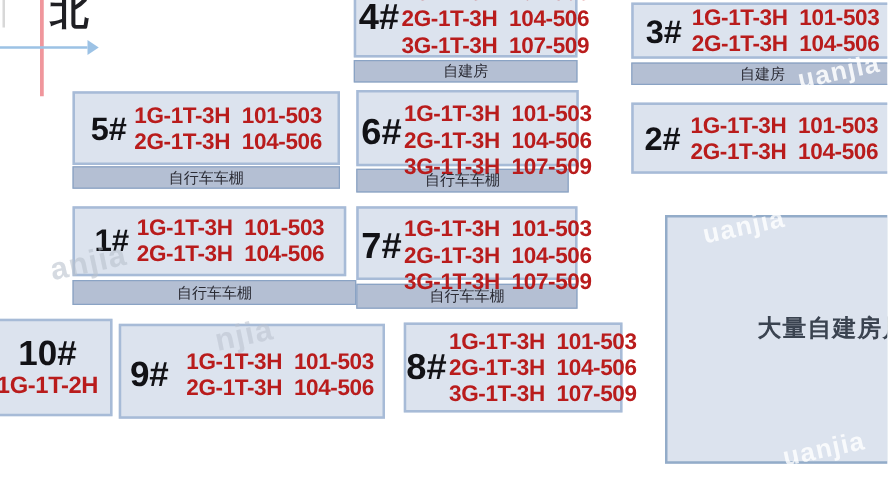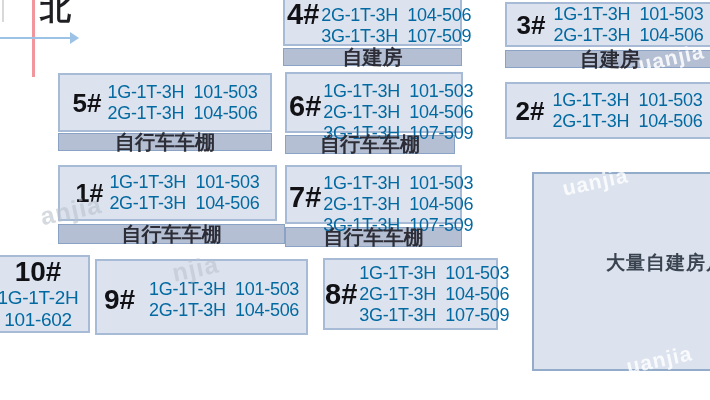--- a/index.html
+++ b/index.html
@@ -5,24 +5,24 @@
   html,body{margin:0;padding:0;background:#fff;}
   .stage{position:relative;width:710px;height:400px;background:#ffffff;overflow:hidden;
          font-family:"Liberation Sans","DejaVu Sans",sans-serif;}
 
   
   .blk{position:absolute;}
   .box{background:#dce3ee;border:2px solid #a7bbd7;box-sizing:border-box;
        display:flex;align-items:center;justify-content:center;overflow:visible;}
   .bar{background:#b4bfd3;border:1px solid #8aa3c4;box-sizing:border-box;
        display:flex;align-items:center;justify-content:center;
-       font-size:20px;color:#2c2d36;font-weight:700;white-space:nowrap;}
+       font-size:12px;color:#2c2d36;font-weight:400;white-space:nowrap;}
   .blabel{font-weight:bold;color:#121216;line-height:1;white-space:nowrap;}
   .lines{display:flex;flex-direction:column;}
-  .uline{font-weight:normal;color:#0369a1;font-size:18px;line-height:21px;
+  .uline{font-weight:bold;color:#b91c1c;font-size:18px;line-height:21px;
          white-space:pre;letter-spacing:-0.3px;}
 
   #b5{left:58px;top:73px;width:214px;}
   #b5 .box{height:59px;gap:6px;}
   #b5 .blabel{font-size:26px;}
   #b5 .bar{height:18px;margin-top:1px;}
 
   #b1{left:58px;top:165px;width:219px;}
   #b1 .box{height:56px;gap:6px;}
   #b1 .blabel{font-size:25px;}
@@ -181,21 +181,20 @@
         <div class="uline">1G-1T-3H  101-503</div>
         <div class="uline">2G-1T-3H  104-506</div>
       </div>
     </div>
   </div>
 
   <div class="blk" id="b10">
     <div class="box">
       <span class="blabel">10#</span>
       <div class="uline">1G-1T-2H</div>
-      <div class="uline">101-602</div>
     </div>
   </div>
 
   <div class="blk" id="b9">
     <div class="box">
       <span class="blabel">9#</span>
       <div class="lines">
         <div class="uline">1G-1T-3H  101-503</div>
         <div class="uline">2G-1T-3H  104-506</div>
       </div>

